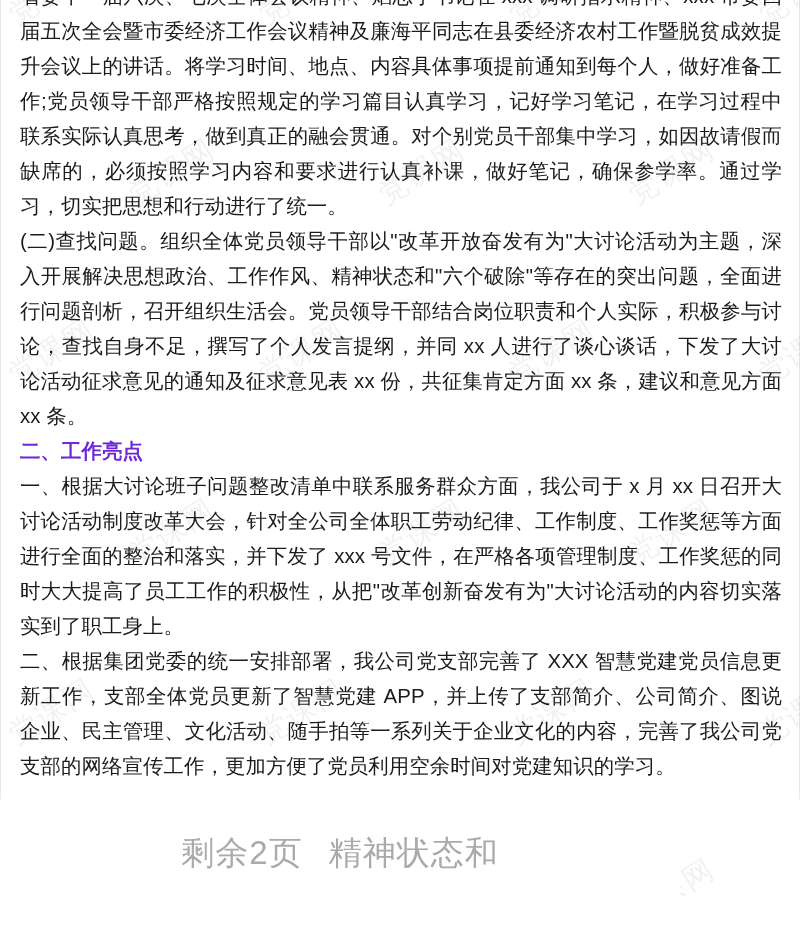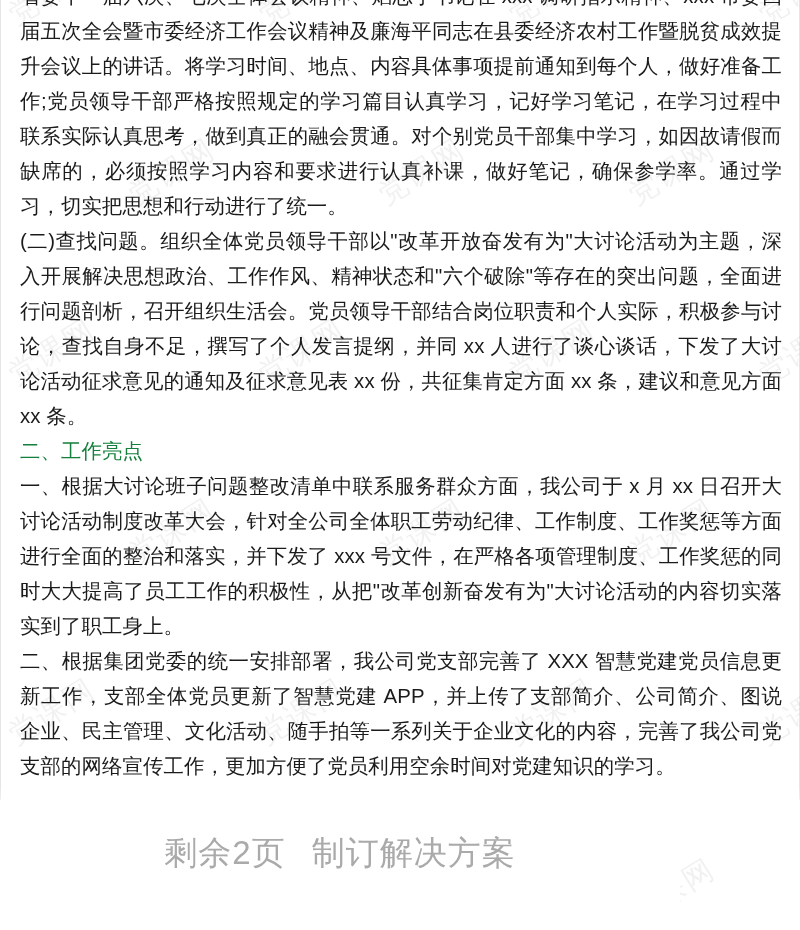--- a/index.html
+++ b/index.html
@@ -59,24 +59,24 @@
     text-align: justify;
     text-justify: inter-ideograph;
     letter-spacing: 0.1px;
     font-weight: 400;
   }
   .para.first-clipped {
     margin-top: -21px;
   }
   .heading {
     margin: 0;
-    color: #15803d;
+    color: #6d28d9;
     font-size: 20.4px;
     line-height: 35px;
-    font-weight: 400;
+    font-weight: 700;
     text-align: left;
     letter-spacing: 0.1px;
   }
   
   #bottom-notice {
     position: absolute;
     left: 0;
     top: 836px;
     width: 680px;
     height: 112px;
@@ -164,17 +164,17 @@
       <p class="heading">二、工作亮点</p>
       <p class="para">一、根据大讨论班子问题整改清单中联系服务群众方面，我公司于 x 月 xx 日召开大讨论活动制度改革大会，针对全公司全体职工劳动纪律、工作制度、工作奖惩等方面进行全面的整治和落实，并下发了 xxx 号文件，在严格各项管理制度、工作奖惩的同时大大提高了员工工作的积极性，从把"改革创新奋发有为"大讨论活动的内容切实落实到了职工身上。</p>
       <p class="para">二、根据集团党委的统一安排部署，我公司党支部完善了 XXX 智慧党建党员信息更新工作，支部全体党员更新了智慧党建 APP，并上传了支部简介、公司简介、图说企业、民主管理、文化活动、随手拍等一系列关于企业文化的内容，完善了我公司党支部的网络宣传工作，更加方便了党员利用空余时间对党建知识的学习。</p>
     </div>
 
   <div id="fade-mask"></div>
 
   <div id="bottom-notice">
     <div id="bottom-notice-inner">
       <span>剩余2页</span>
-      <span>制订解决方案</span>
+      <span>精神状态和</span>
     </div>
   </div>
 
 </div>
 
 </body></html>

